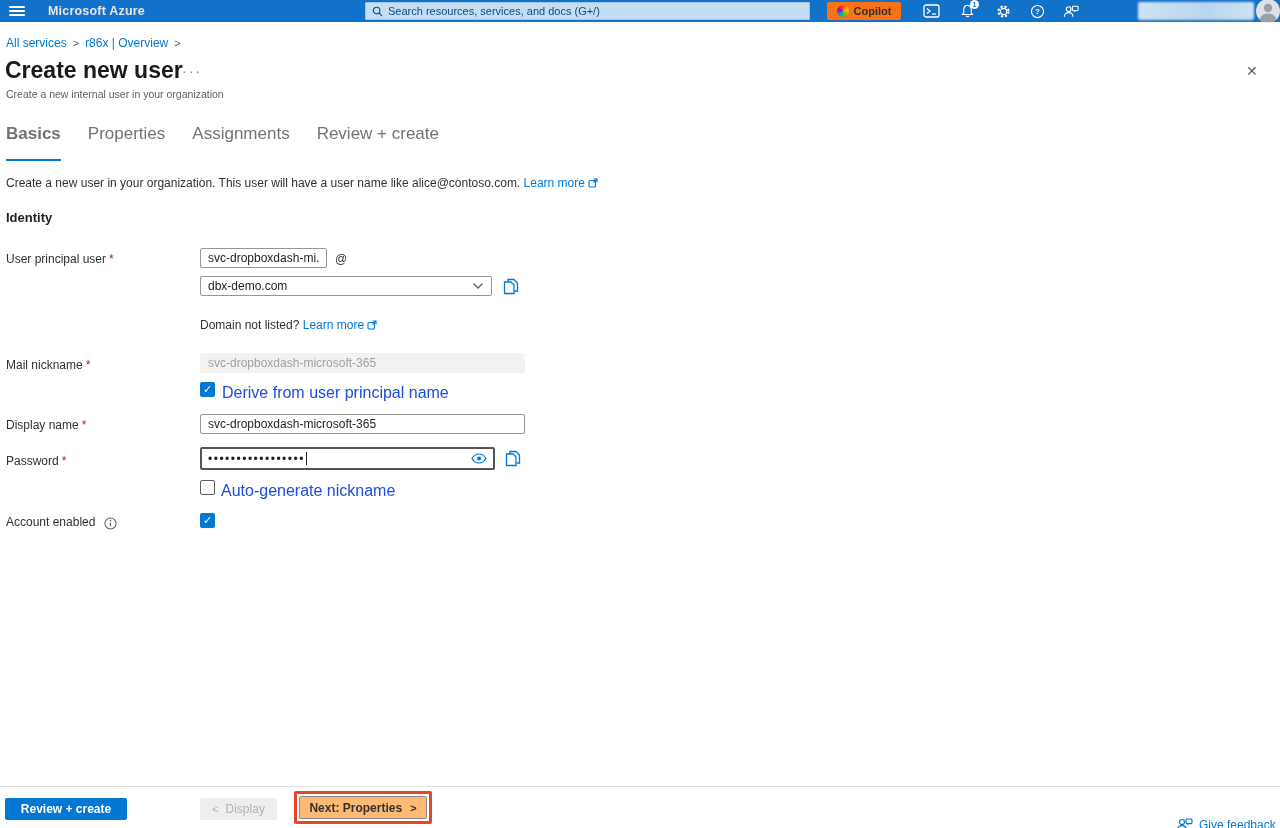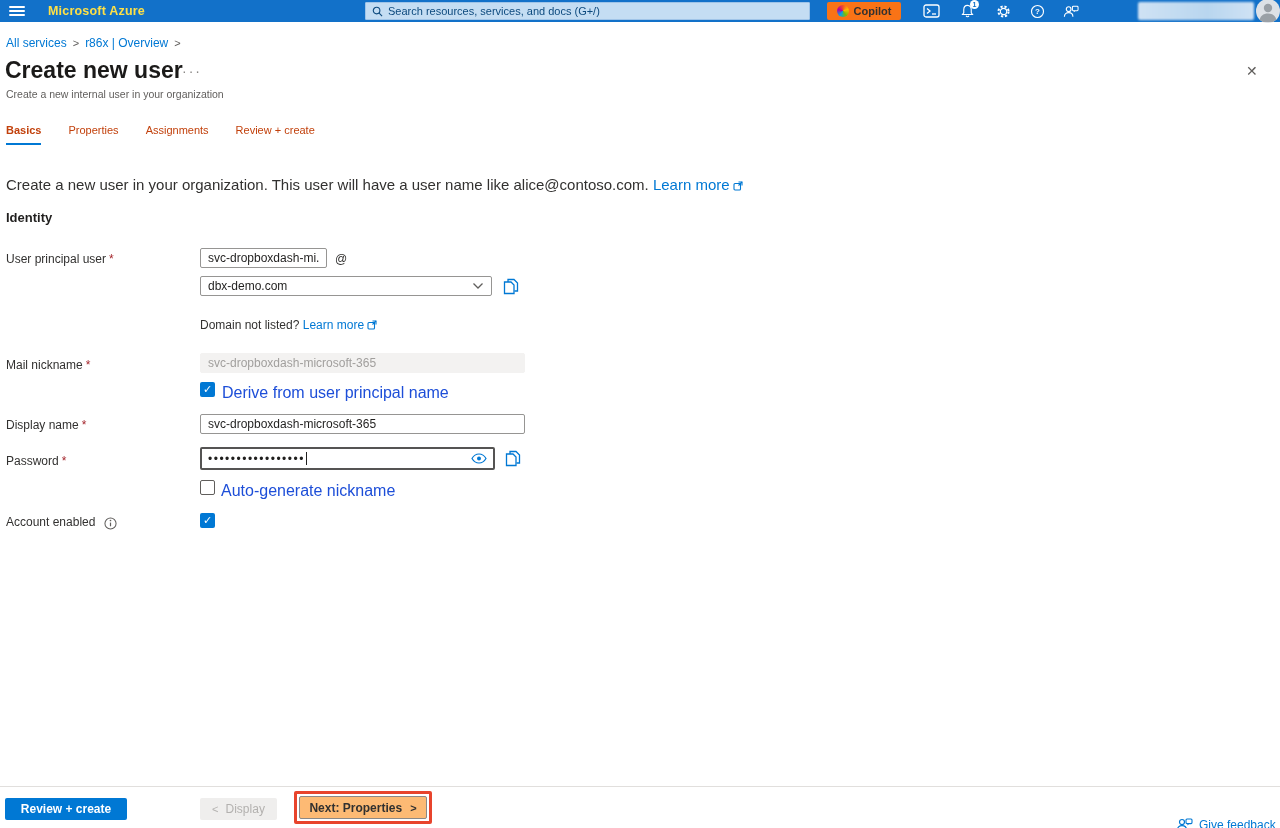--- a/index.html
+++ b/index.html
@@ -3,21 +3,21 @@
 <meta charset="utf-8">
 <style>
   * { margin:0; padding:0; box-sizing:border-box; }
   html,body { width:1280px; height:828px; background:#ffffff; overflow:hidden;
     font-family:"Liberation Sans","DejaVu Sans",sans-serif; color:#323130; }
 
   
   .topbar { position:absolute; left:0; top:0; width:1280px; height:22px; background:#1271c9; }
   .hamburger { position:absolute; left:9px; top:4px; width:16px; height:14px; cursor:pointer; }
   .hamburger span { display:block; height:2px; background:#fff; margin:2px 0; border-radius:1px; }
-  .brand { position:absolute; left:48px; top:4px; color:#fde047; font-size:12.5px; font-weight:bold; letter-spacing:.2px; }
+  .brand { position:absolute; left:48px; top:4px; color:#e5e5e5; font-size:12.5px; font-weight:bold; letter-spacing:.2px; }
   .searchbox { position:absolute; left:365px; top:2px; width:445px; height:18px; background:#c4ddf3;
     border:1px solid #9fc4e8; border-radius:1px; display:flex; align-items:center; padding:0 6px; }
   .searchbox svg { flex:0 0 auto; margin-right:5px; }
   .searchbox input { flex:1; border:none; outline:none; background:transparent; font-size:11px; color:#0d4a7e;
     font-family:inherit; }
   .searchbox input::placeholder { color:#0d4a7e; opacity:1; }
   .copilot { position:absolute; left:827px; top:2px; height:18px; width:74px; background:#f97316; border-radius:2px;
     display:flex; align-items:center; justify-content:center; gap:5px; cursor:pointer; }
   .copilot-logo { width:12px; height:12px; border-radius:50%;
     background:conic-gradient(#f25022,#ffb900,#7fba00,#00a4ef,#b4009e,#f25022); }
@@ -34,25 +34,25 @@
   .breadcrumb { position:absolute; left:6px; top:36px; font-size:12px; }
   .breadcrumb a { color:#0078d4; text-decoration:none; cursor:pointer; }
   .crumb-sep { color:#605e5c; margin:0 6px; font-size:11px; }
   .page-title { position:absolute; left:5px; top:57px; font-size:23px; font-weight:bold; color:#1b1a19; }
   .title-ellipsis { position:absolute; left:182px; top:63px; font-size:14px; color:#8a8886; letter-spacing:2px; cursor:pointer; }
   .page-subtitle { position:absolute; left:6px; top:88px; font-size:10.5px; color:#605e5c; }
   .close-x { position:absolute; left:1246px; top:63px; font-size:14px; color:#605e5c; cursor:pointer; }
 
   
   .tabs { position:absolute; left:6px; top:124px; display:flex; }
-  .tab { font-size:11px; color:#c2410c; margin-right:27px; padding-bottom:9px; cursor:pointer; position:relative; }
+  .tab { font-size:17px; color:#737373; margin-right:27px; padding-bottom:17px; cursor:pointer; position:relative; }
   .tab.active { font-weight:bold; }
   .tab.active::after { content:""; position:absolute; left:0; right:0; bottom:0; height:2px; background:#0078d4; }
 
-  .intro { position:absolute; left:6px; top:176px; font-size:15px; color:#323130; }
+  .intro { position:absolute; left:6px; top:176px; font-size:12px; color:#323130; }
   a.link { color:#0078d4; text-decoration:none; cursor:pointer; }
   .ext-icon { display:inline-block; vertical-align:-1px; margin-left:3px; }
   .section-h { position:absolute; left:6px; top:210px; font-size:13px; font-weight:bold; color:#201f1e; }
 
   
   .flabel { position:absolute; left:6px; font-size:12px; color:#323130; }
   .req { color:#a4262c; margin-left:3px; }
   .tbox { position:absolute; height:20px; border:1px solid #969593; border-radius:2px; background:#fff;
     font-size:12px; color:#201f1e; padding:0 7px; display:flex; align-items:center; }
   input.tbox { font-family:inherit; outline:none; }

